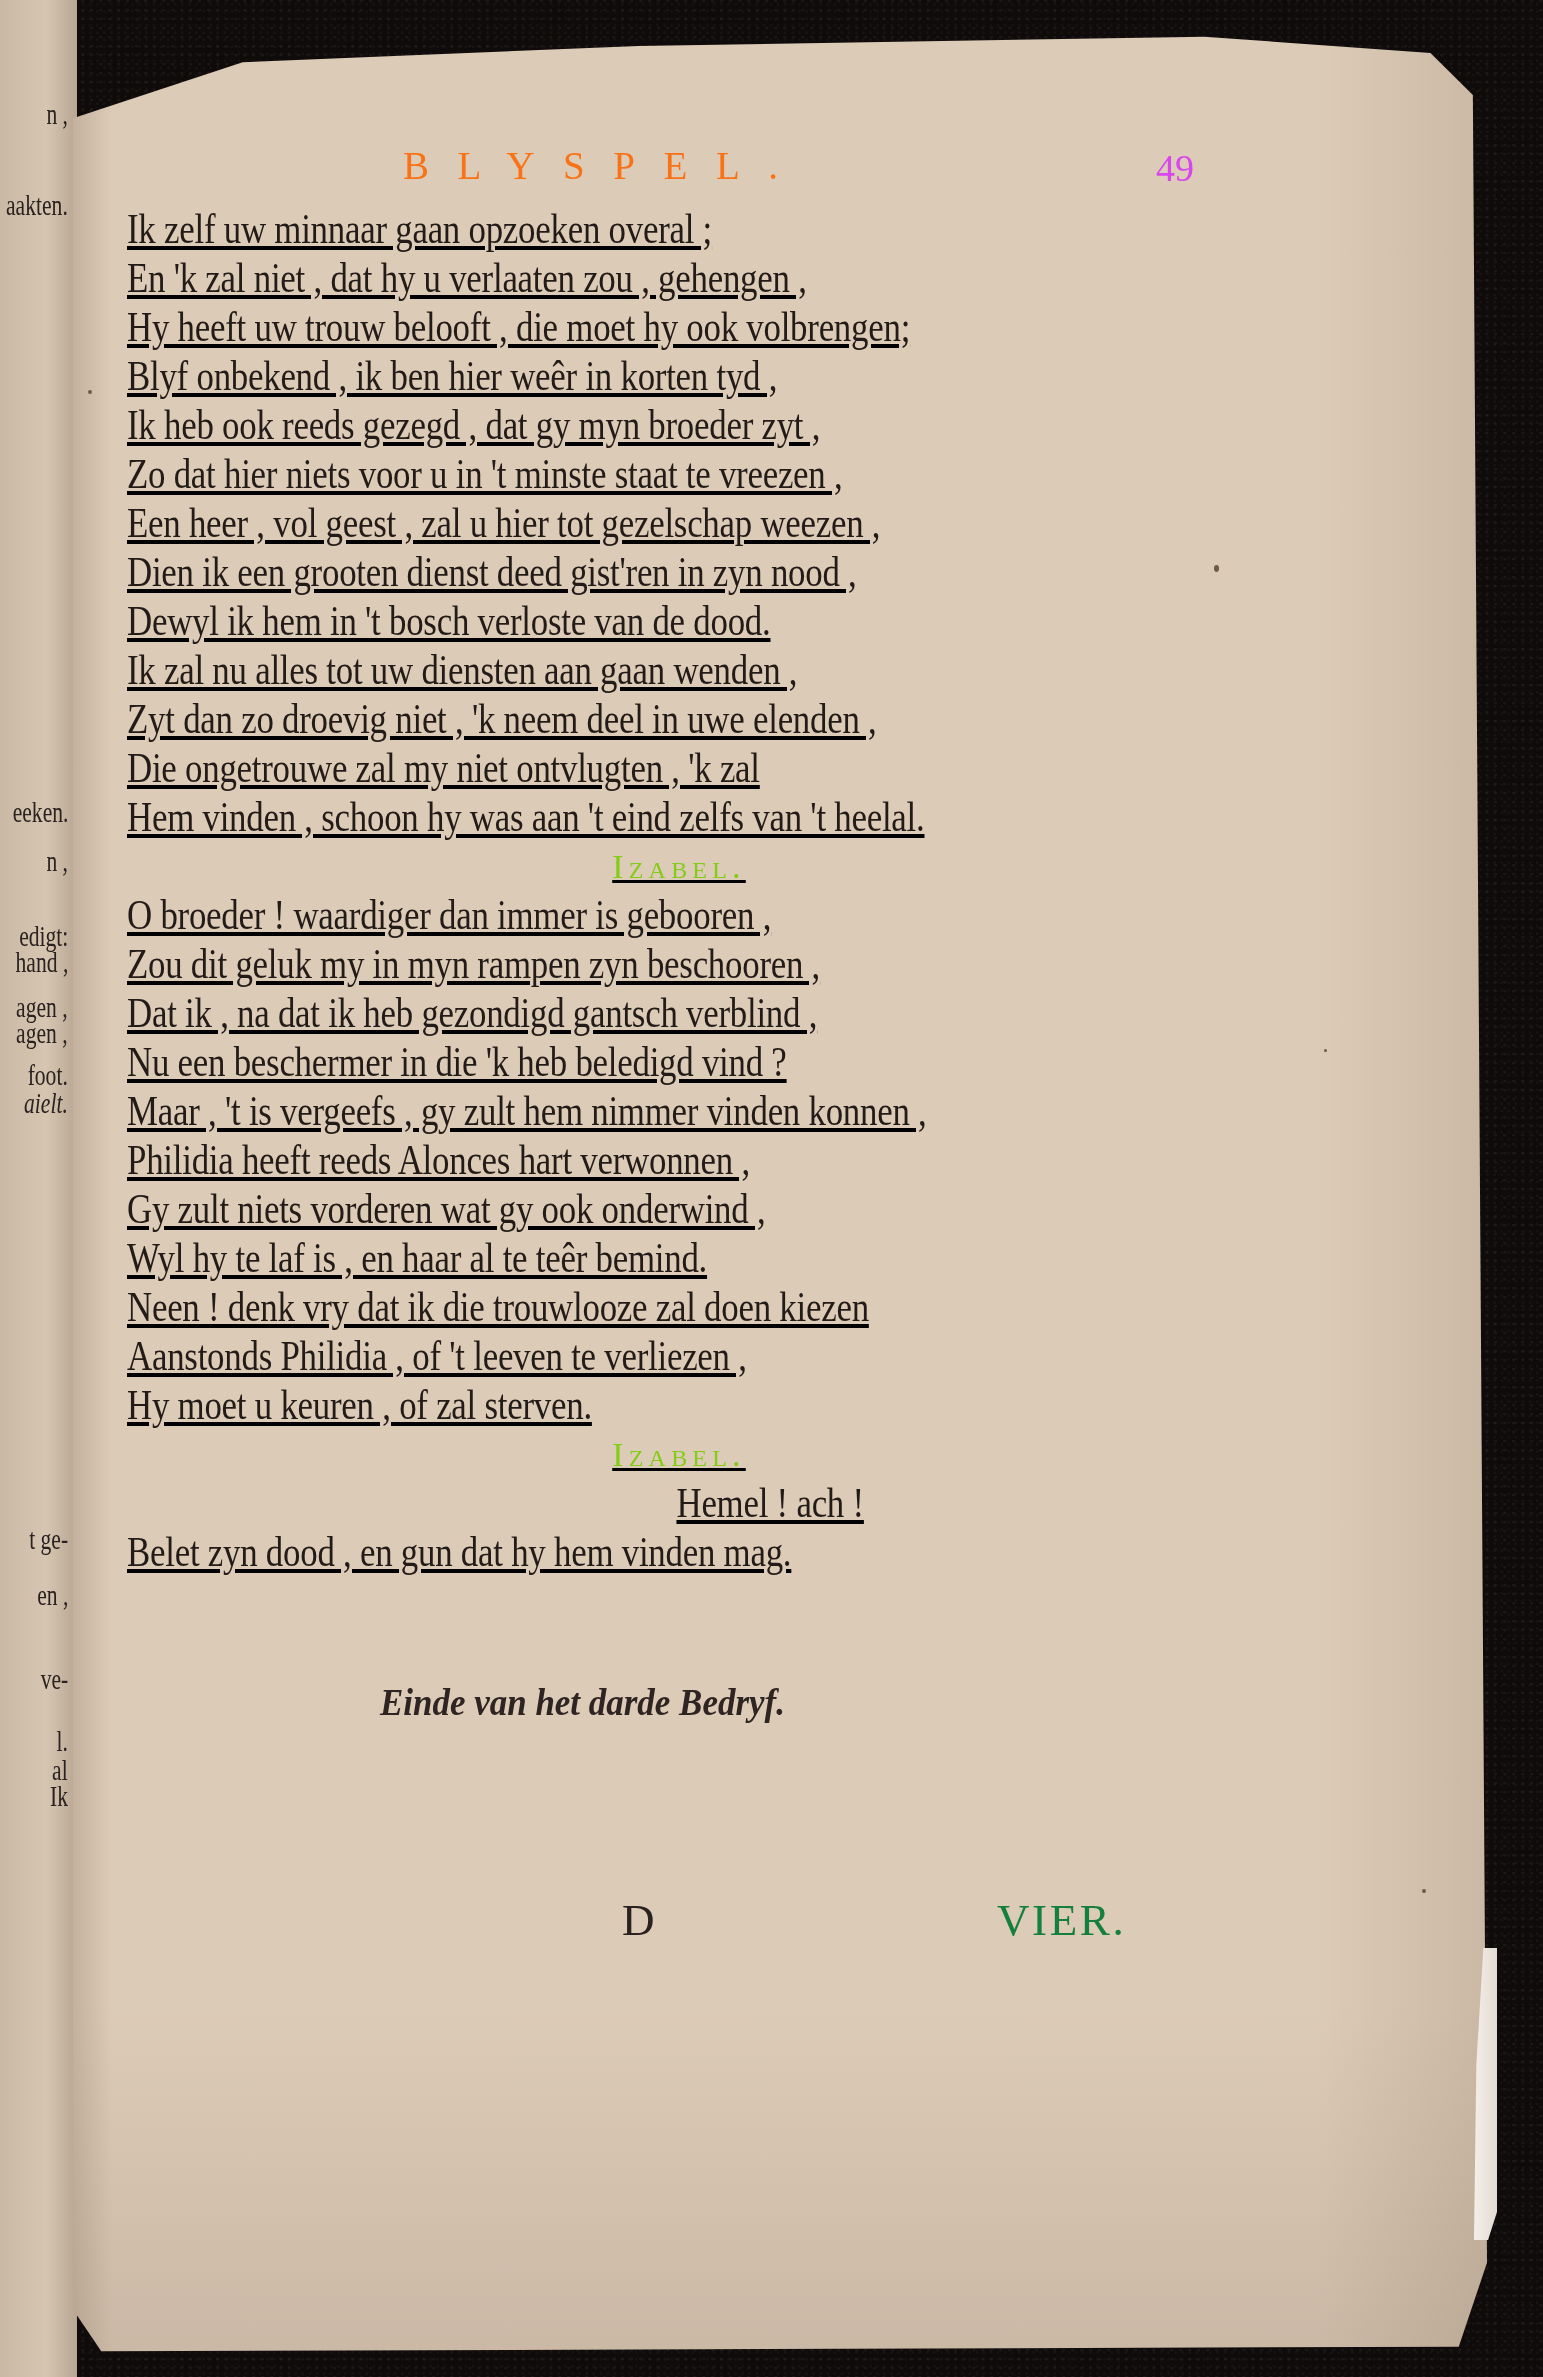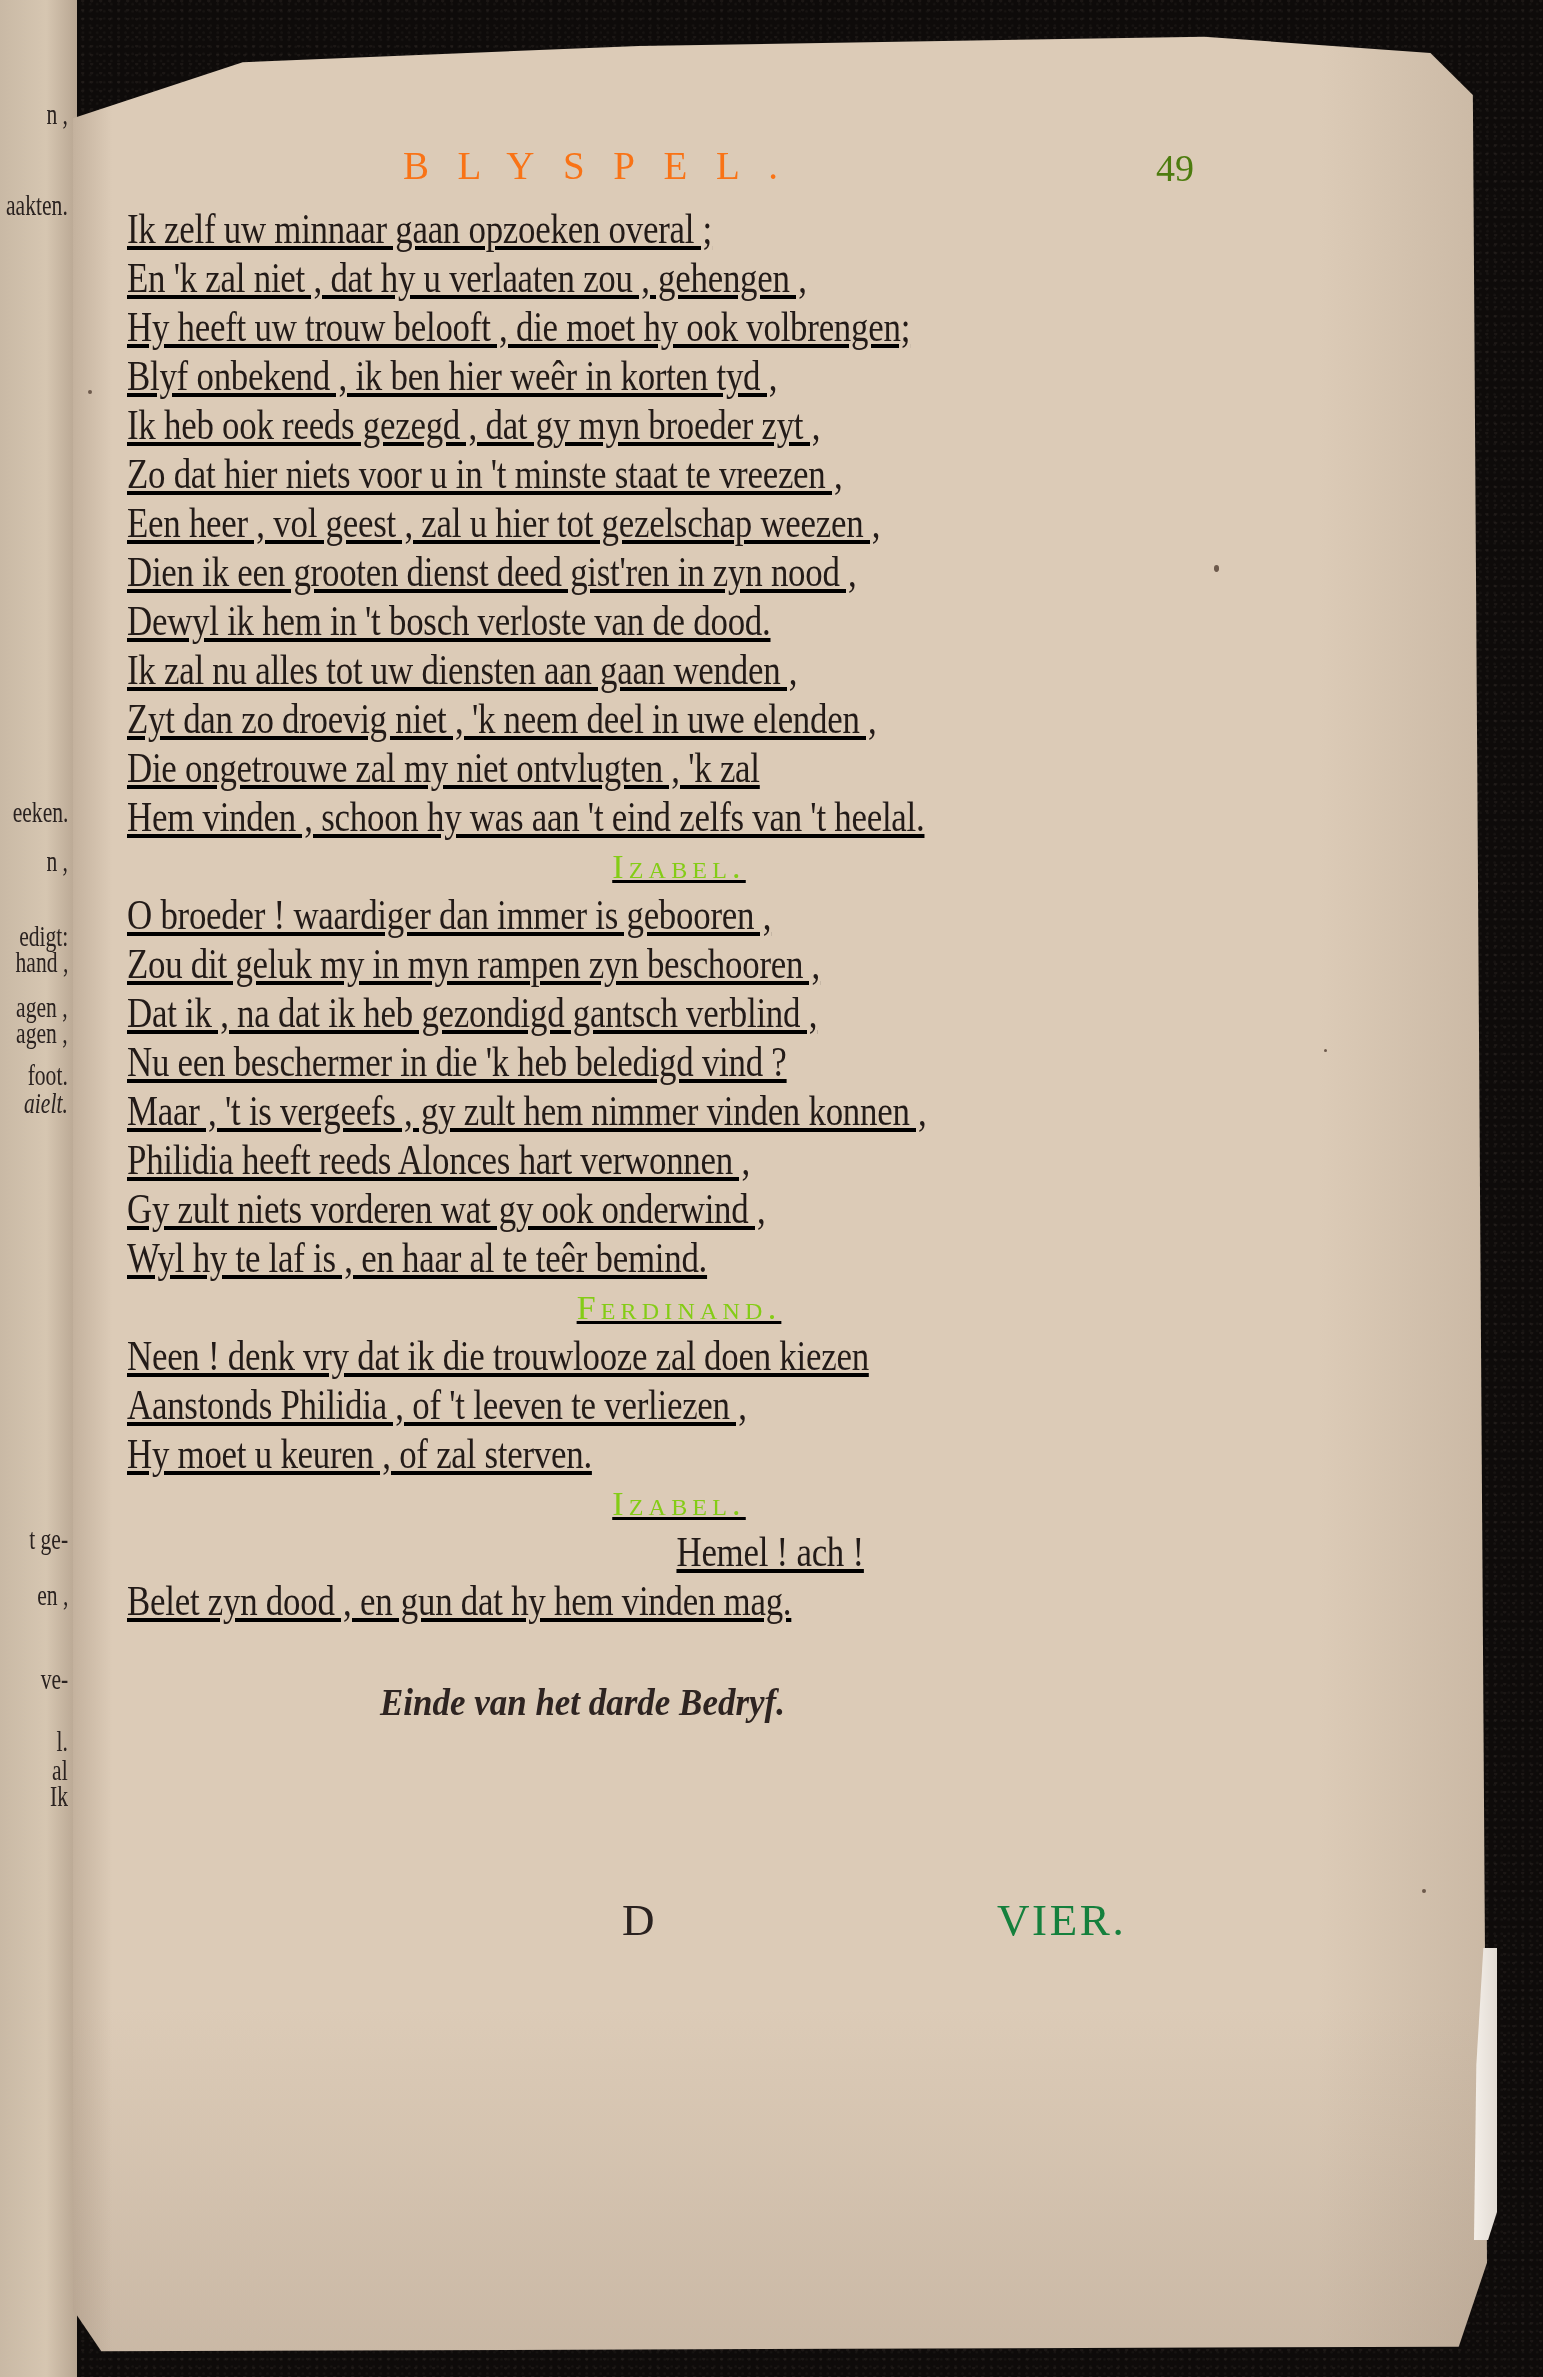--- a/index.html
+++ b/index.html
@@ -46,21 +46,21 @@
   }
   .running-head {
     position: absolute; top: 143px; left: 0; width: 1543px;
   }
   .running-title {
     position: absolute; left: 403px; top: 0;
     font-size: 39px; letter-spacing: 28.6px; color: #f97316;
   }
   .page-number {
     position: absolute; left: 1156px; top: 2.6px;
-    font-size: 38px; color: #4d7c0f;
+    font-size: 38px; color: #d946ef;
   }
   .text-block {
     position: absolute; left: 127px; top: 205px; width: 1104px; text-decoration: underline;
   }
   .line {
     font-size: 42px; line-height: 49px; height: 49px;
     color: #231b18; white-space: nowrap;
     transform: scaleX(0.83); transform-origin: left center;
     letter-spacing: -0.3px;
   }
@@ -150,21 +150,20 @@
 
   <div class="line">O broeder ! waardiger dan immer is gebooren ,</div>
   <div class="line">Zou dit geluk my in myn rampen zyn beschooren ,</div>
   <div class="line">Dat ik , na dat ik heb gezondigd gantsch verblind ,</div>
   <div class="line">Nu een beschermer in die 'k heb beledigd vind ?</div>
   <div class="line">Maar , 't is vergeefs , gy zult hem nimmer vinden konnen ,</div>
   <div class="line">Philidia heeft reeds Alonces hart verwonnen ,</div>
   <div class="line">Gy zult niets vorderen wat gy ook onderwind ,</div>
   <div class="line">Wyl hy te laf is , en haar al te teêr bemind.</div>
 
-  <div class="speaker">Ferdinand.</div>
 
   <div class="line">Neen ! denk vry dat ik die trouwlooze zal doen kiezen</div>
   <div class="line">Aanstonds Philidia , of 't leeven te verliezen ,</div>
   <div class="line">Hy moet u keuren , of zal sterven.</div>
 
   <div class="speaker">Izabel.</div>
 
   <div class="line indent">Hemel ! ach !</div>
   <div class="line">Belet zyn dood , en gun dat hy hem vinden mag.</div>
 </div>

